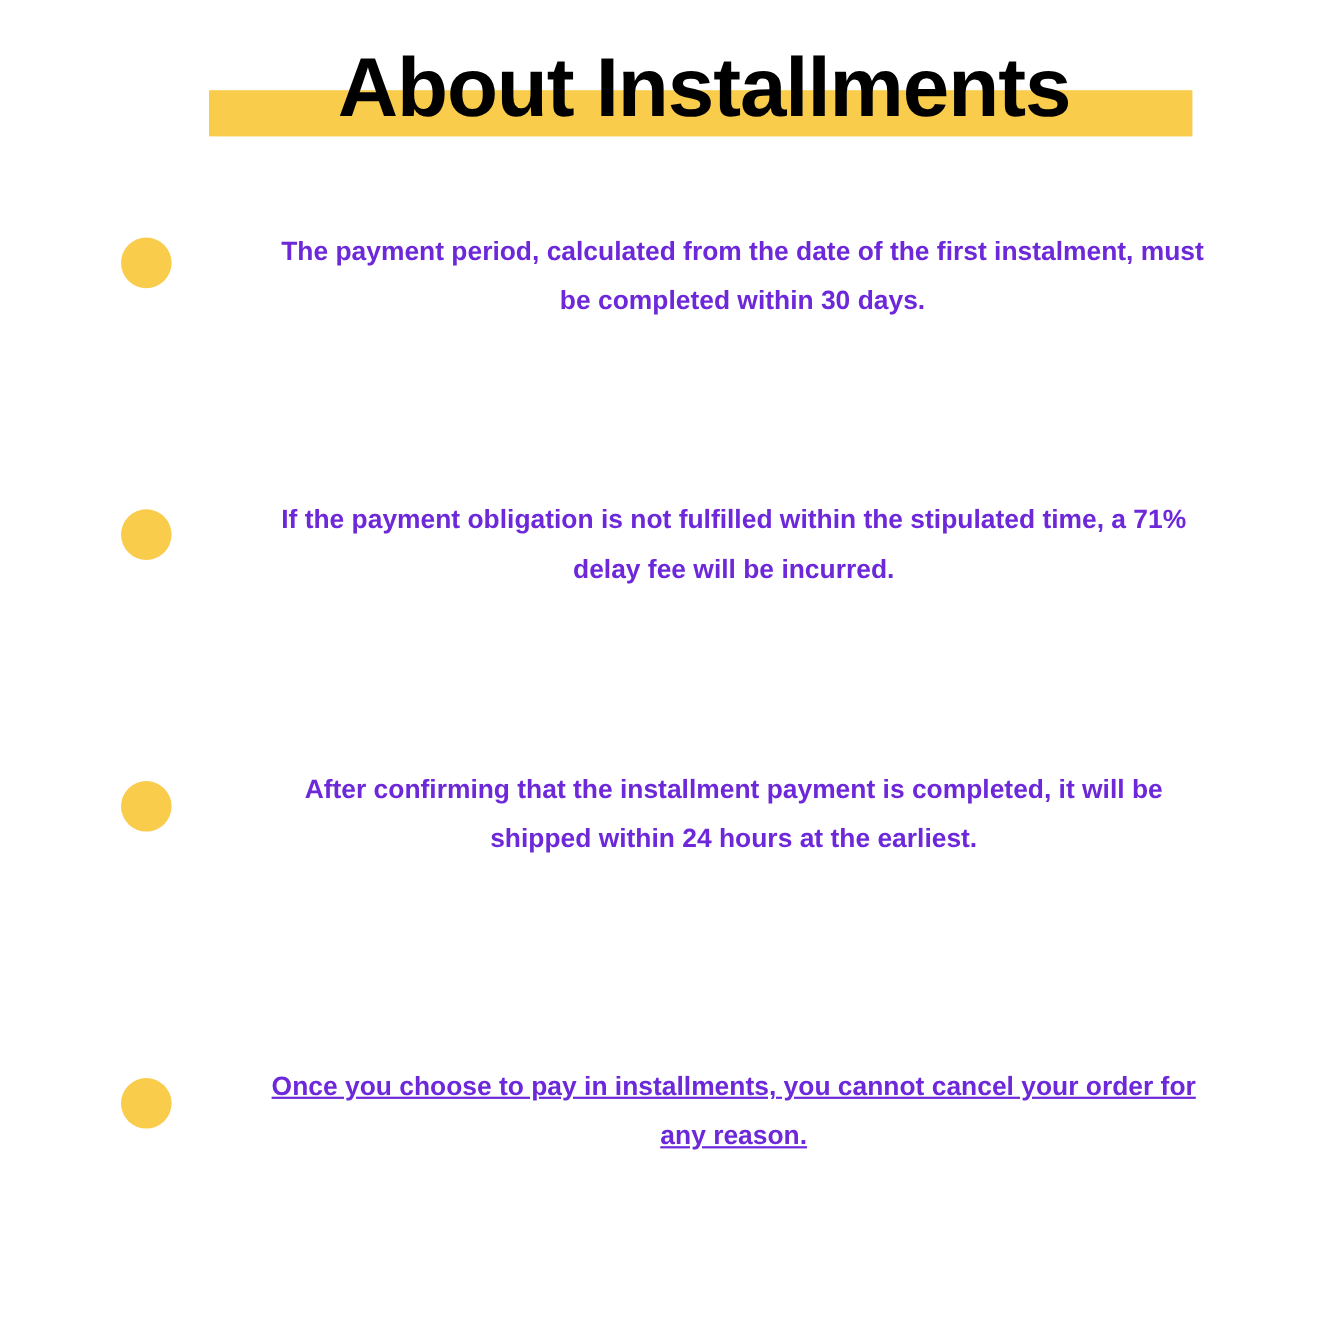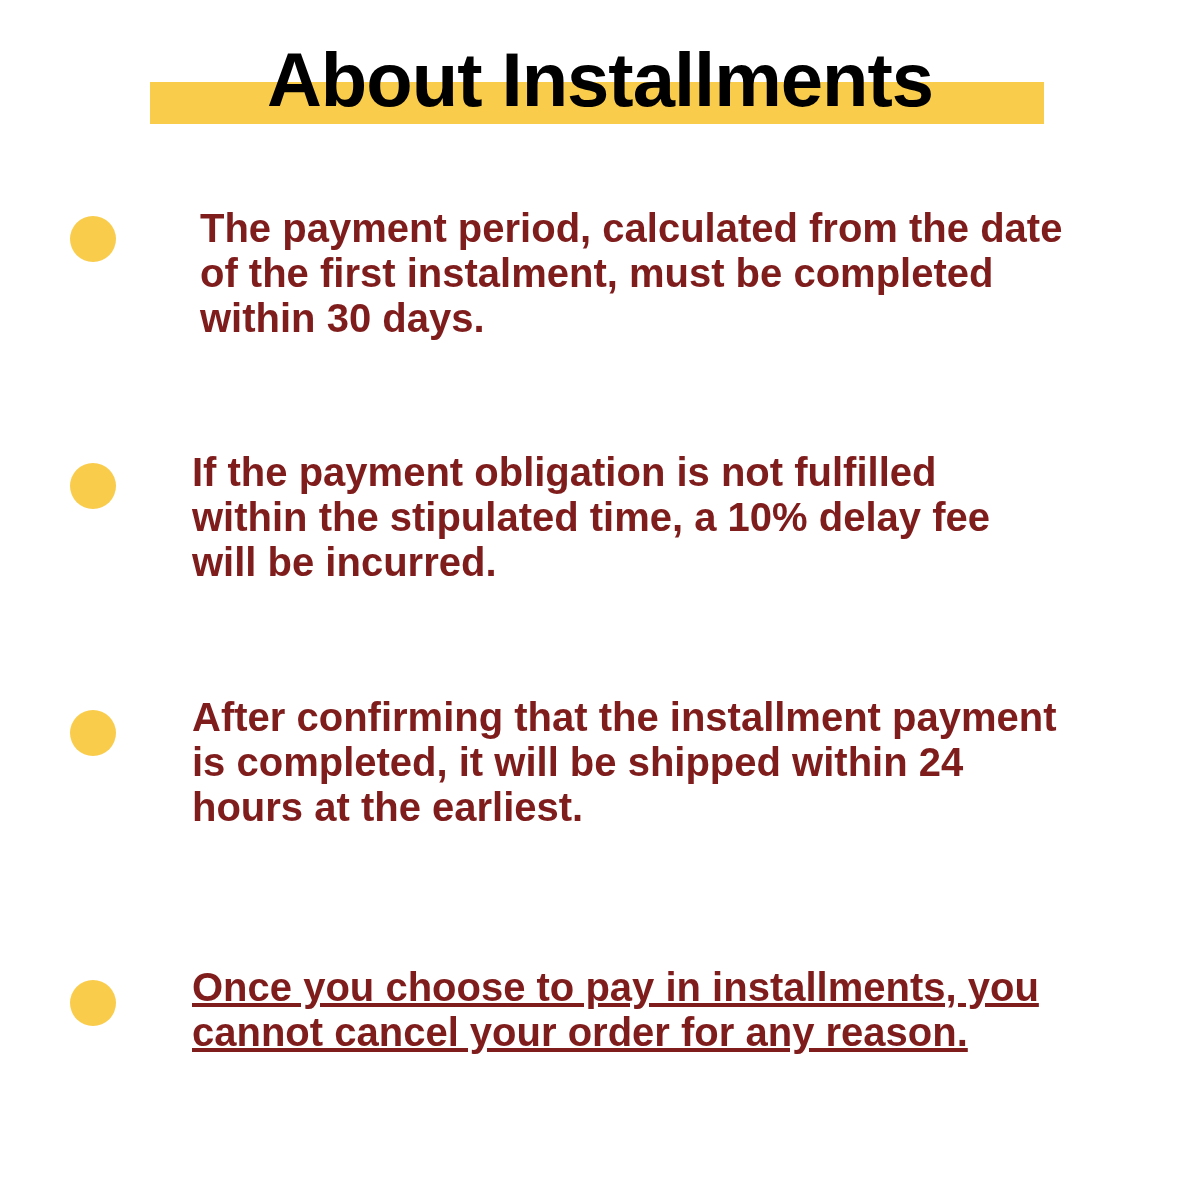--- a/index.html
+++ b/index.html
@@ -11,20 +11,21 @@
     height: 1200px;
     background: #ffffff;
     font-family: "Liberation Sans", sans-serif;
     overflow: hidden;
   }
   .page {
     position: relative;
     width: 1073px;
     height: 1200px;
     box-sizing: border-box;
+    margin-left: 40px;
   }
 
   
   .title-block {
     position: relative;
     width: 1200px;
     height: 150px;
   }
   .title-highlight {
     position: absolute;
@@ -64,24 +65,25 @@
     left: 70px;
     width: 46px;
     height: 46px;
     border-radius: 50%;
     background: #F9CC4B;
   }
   .bullet-text {
     position: absolute;
     left: 192px;
     width: 870px;
-    font-size: 40px;
+    font-size: 24px;
     line-height: 45px;
     font-weight: bold;
-    color: #7f1d1d;
+    color: #6d28d9;
+    text-align: center;
   }
 
   
   .row-1 .bullet-dot  { top: 31px; }
   .row-1 .bullet-text { top: 21px; left: 200px; }
 
   .row-2 .bullet-dot  { top: 278px; }
   .row-2 .bullet-text { top: 265px; }
 
   .row-3 .bullet-dot  { top: 525px; }
@@ -104,21 +106,21 @@
 
   <div class="bullet-list">
 
     <div class="bullet-row row-1">
       <div class="bullet-dot"></div>
       <div class="bullet-text">The payment period, calculated from the date of the first instalment, must be completed within 30 days.</div>
     </div>
 
     <div class="bullet-row row-2">
       <div class="bullet-dot"></div>
-      <div class="bullet-text">If the payment obligation is not fulfilled within the stipulated time, a 10% delay fee will be incurred.</div>
+      <div class="bullet-text">If the payment obligation is not fulfilled within the stipulated time, a 71% delay fee will be incurred.</div>
     </div>
 
     <div class="bullet-row row-3">
       <div class="bullet-dot"></div>
       <div class="bullet-text">After confirming that the installment payment is completed, it will be shipped within 24 hours at the earliest.</div>
     </div>
 
     <div class="bullet-row row-4">
       <div class="bullet-dot"></div>
       <div class="bullet-text">Once you choose to pay in installments, you cannot cancel your order for any reason.</div>

